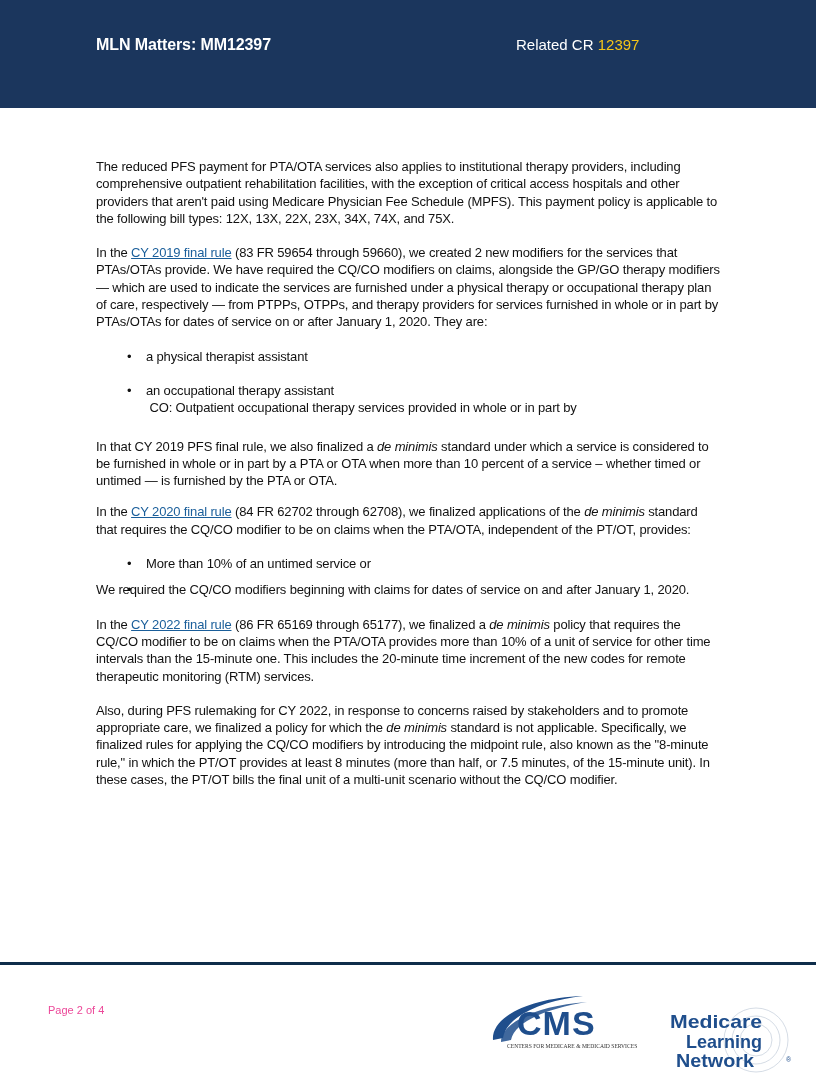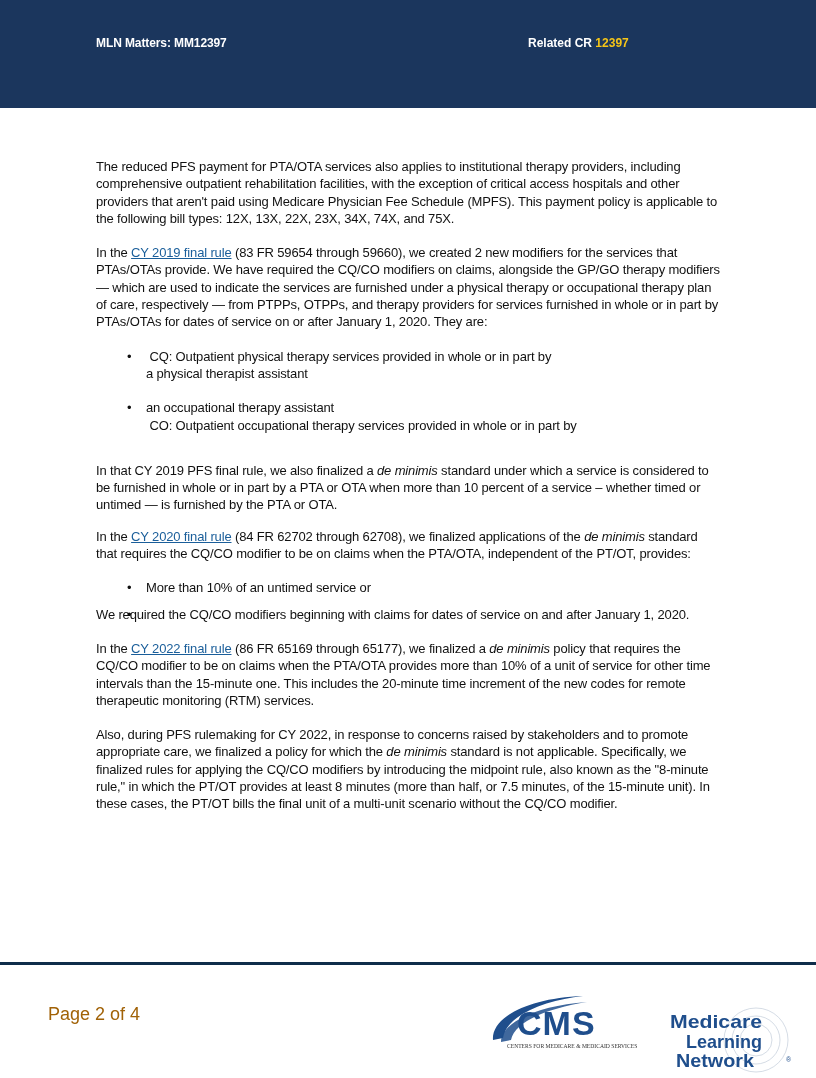--- a/index.html
+++ b/index.html
@@ -20,31 +20,31 @@
     left: 0;
     top: 0;
     width: 816px;
     height: 108px;
     background: #1b365d;
   }
   .header .left-title {
     position: absolute;
     left: 96px;
     top: 36px;
-    font-size: 12px;
+    font-size: 16px;
     font-weight: bold;
     color: #ffffff;
     letter-spacing: -0.1px;
   }
   .header .right-title {
     position: absolute;
-    left: 528px;
+    left: 516px;
     top: 36px;
-    font-size: 12px;
-    font-weight: bold;
+    font-size: 15px;
+    font-weight: normal;
     color: #ffffff;
   }
   .header .cr-number {
     color: #f5c518;
   }
 
   .content {
     position: absolute;
     left: 96px;
     top: 158px;
@@ -86,22 +86,22 @@
     left: 0;
     top: 962px;
     width: 816px;
     height: 3px;
     background: #0f2d4a;
   }
   .page-number {
     position: absolute;
     left: 48px;
     top: 1004px;
-    font-size: 18px;
-    color: #a16207;
+    font-size: 11px;
+    color: #ec4899;
   }
   .cms-logo {
     position: absolute;
     left: 487px;
     top: 990px;
     width: 170px;
     height: 64px;
   }
   .mln-logo {
     position: absolute;
@@ -121,31 +121,30 @@
 </div>
 
 <div class="content">
   <p>The reduced PFS payment for PTA/OTA services also applies to institutional therapy providers, including comprehensive outpatient rehabilitation facilities, with the exception of critical access hospitals and other providers that aren't paid using Medicare Physician Fee Schedule (MPFS). This payment policy is applicable to the following bill types: 12X, 13X, 22X, 23X, 34X, 74X, and 75X.</p>
 
   <p style="margin-top:17px;"><span>In the </span><a href="#">CY 2019 final rule</a><span> (83 FR 59654 through 59660), we created 2 new modifiers for the services that PTAs/OTAs provide. We have required the CQ/CO modifiers on claims, alongside the GP/GO therapy modifiers — which are used to indicate the services are furnished under a physical therapy or occupational therapy plan of care, respectively — from PTPPs, OTPPs, and therapy providers for services furnished in whole or in part by PTAs/OTAs for dates of service on or after January 1, 2020. They are:</span></p>
 
   <ul class="bullets list-a" style="margin-top:17px;">
     <li>
       <span class="dot">•</span>
-      <span class="txt" style="white-space:pre;"> CQ: Outpatient physical therapy services provided in whole or in part by</span>
       <span class="txt">a physical therapist assistant</span>
     </li>
     <li style="margin-top:17px;">
       <span class="dot">•</span>
       <span class="txt">an occupational therapy assistant</span>
       <span class="txt" style="white-space:pre;"> CO: Outpatient occupational therapy services provided in whole or in part by</span>
     </li>
   </ul>
 
-  <p style="margin-top:28px;"><span>In that CY 2019 PFS final rule, we also finalized a </span><em>de minimis</em><span> standard under which a service is considered to be furnished in whole or in part by a PTA or OTA when more than 10 percent of a service – whether timed or untimed — is furnished by the PTA or OTA.</span></p>
+  <p style="margin-top:21px;"><span>In that CY 2019 PFS final rule, we also finalized a </span><em>de minimis</em><span> standard under which a service is considered to be furnished in whole or in part by a PTA or OTA when more than 10 percent of a service – whether timed or untimed — is furnished by the PTA or OTA.</span></p>
 
   <p style="margin-top:14px;"><span>In the </span><a href="#">CY 2020 final rule</a><span> (84 FR 62702 through 62708), we finalized applications of the </span><em>de minimis</em><span> standard that requires the CQ/CO modifier to be on claims when the PTA/OTA, independent of the PT/OT, provides:</span></p>
 
   <ul class="bullets" style="margin-top:17px;">
     <li>
       <span class="dot">•</span>
       <span>More than 10% of an untimed service or</span>
     </li>
     <li style="margin-top:9px;">
       <span class="dot">•</span>

